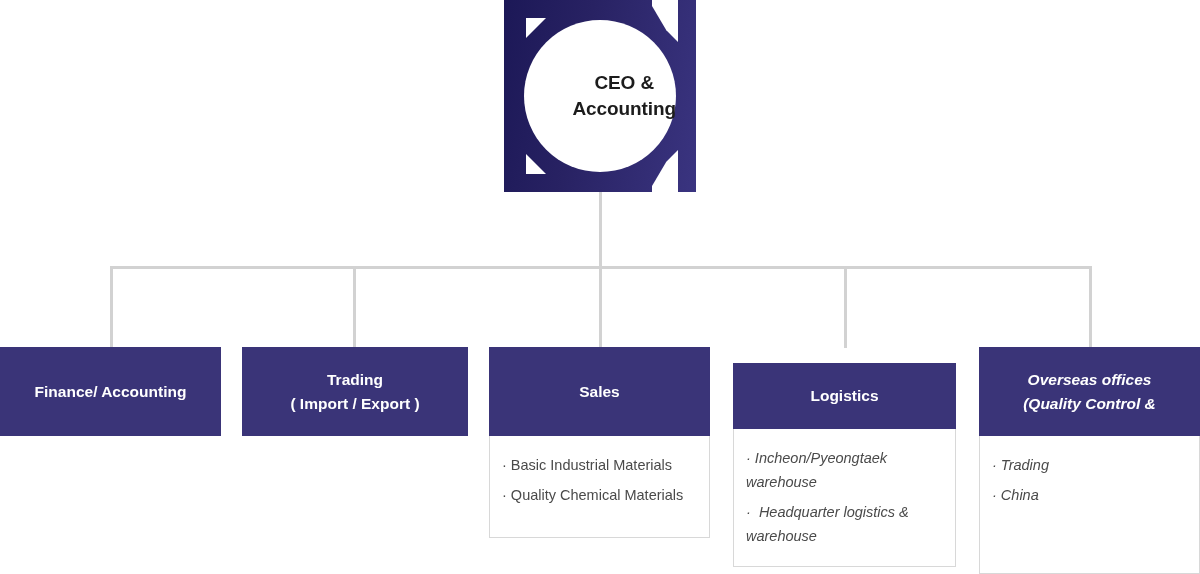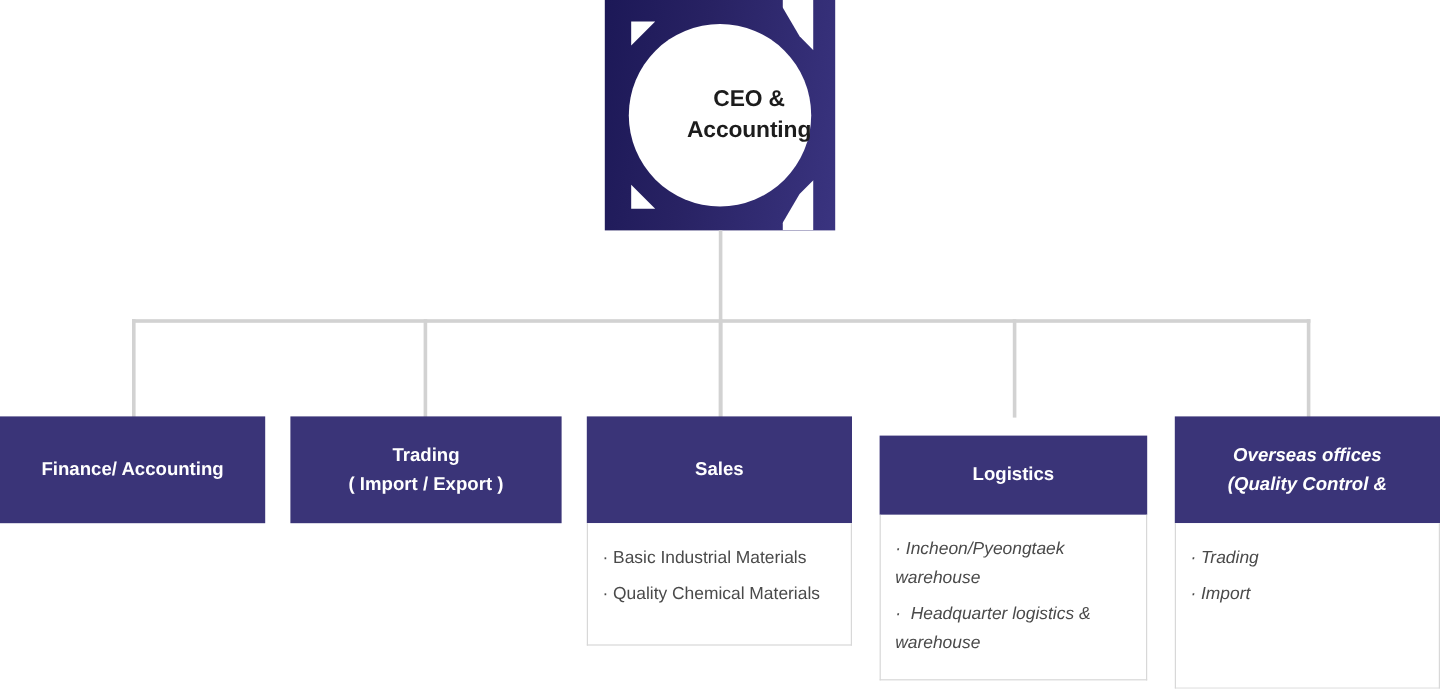--- a/index.html
+++ b/index.html
@@ -200,17 +200,17 @@
 
   <div class="dept" style="left:979px; width:221px;font-style:italic;">
     <div class="dept-header" style="height:89px;">
       <div>
         <div>Overseas offices</div>
         <div>(Quality Control &amp;</div>
       </div>
     </div>
     <div class="dept-body" style="height:138px;">
       <div class="dept-item">· Trading</div>
-      <div class="dept-item">· Import</div>
+      <div class="dept-item">· China</div>
     </div>
   </div>
 
 </div>
 
 </body></html>

